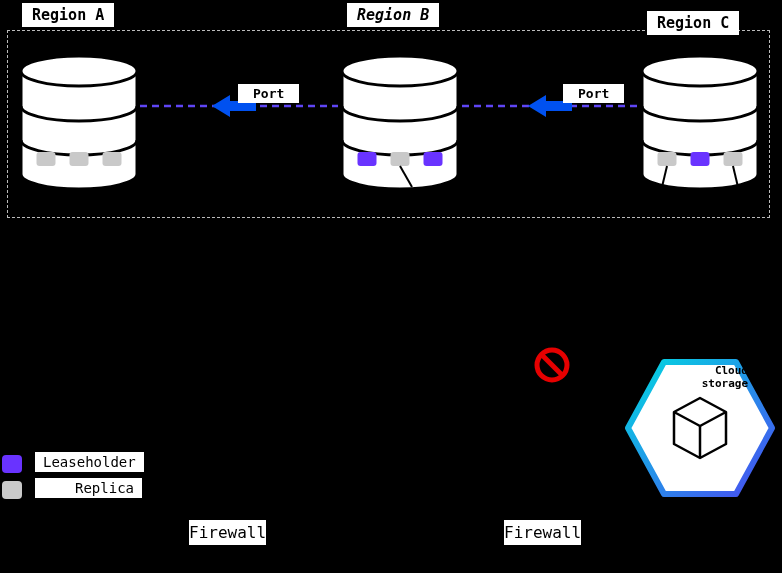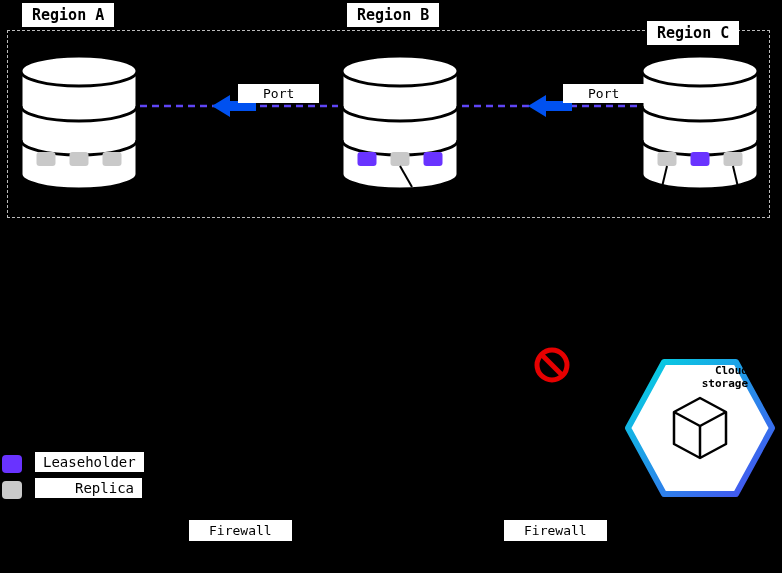--- a/index.html
+++ b/index.html
@@ -6,22 +6,22 @@
   html,body { background:#000; }
   .canvas {
     position:relative; width:782px; height:573px; background:#000;
     overflow:hidden; font-family:"DejaVu Sans Mono", monospace;
   }
   .label-box {
     position:absolute; background:#fff; color:#000; white-space:nowrap;
     font-family:"DejaVu Sans Mono", monospace;
   }
   .region-label  { font-weight:bold; font-size:15px; padding:3px 10px; }
-  .port-label    { font-size:13px; padding:2px 25px; }
-  .firewall-label{ font-size:13px; padding:3px 20px; }
+  .port-label    { font-size:13px; padding:2px 15px;font-weight:bold; }
+  .firewall-label{ font-size:16px; padding:3px 0; }
   .legend-label  { font-size:14px; padding:2px 8px;margin-left:8px; }
   .dashed-box {
     position:absolute; left:7px; top:30px; width:763px; height:188px;
     border:1.5px dashed #bbbbbb;
   }
   svg.layer { position:absolute; }
   .cyl      { fill:#ffffff; stroke:#000000; stroke-width:3; }
   .cyl-fill { fill:#ffffff; stroke:none; }
   .cyl-line { fill:none; stroke:#000000; stroke-width:3; }
   .tick     { stroke:#000000; stroke-width:2; }
@@ -39,22 +39,22 @@
   }
 </style>
 </head>
 <body>
 
 <div class="canvas">
 
   <div class="dashed-box"></div>
 
   <div class="label-box region-label" style="left:22px; top:3px;">Region A</div>
-  <div class="label-box region-label" style="left:347px; top:3px;">Region B</div>
-  <div class="label-box region-label" style="left:647px; top:21px;">Region C</div>
+  <div class="label-box region-label" style="left:347px; top:3px;font-style:italic;">Region B</div>
+  <div class="label-box region-label" style="left:647px; top:11px;">Region C</div>
 
   <svg class="layer" style="left:18px; top:54px;" width="122" height="140" viewBox="0 0 122 140">
     <ellipse class="cyl" cx="61" cy="120" rx="58" ry="15"></ellipse>
     <rect class="cyl-fill" x="3" y="17" width="116" height="103"></rect>
     <path class="cyl-line" d="M3,52 A58,15 0 0 0 119,52"></path>
     <path class="cyl-line" d="M3,86 A58,15 0 0 0 119,86"></path>
     <line class="cyl-line" x1="3" y1="17" x2="3" y2="120"></line>
     <line class="cyl-line" x1="119" y1="17" x2="119" y2="120"></line>
     <ellipse class="cyl" cx="61" cy="17" rx="58" ry="15"></ellipse>
     <rect class="sq replica" x="18.5" y="98" width="19" height="14" rx="3"></rect>

